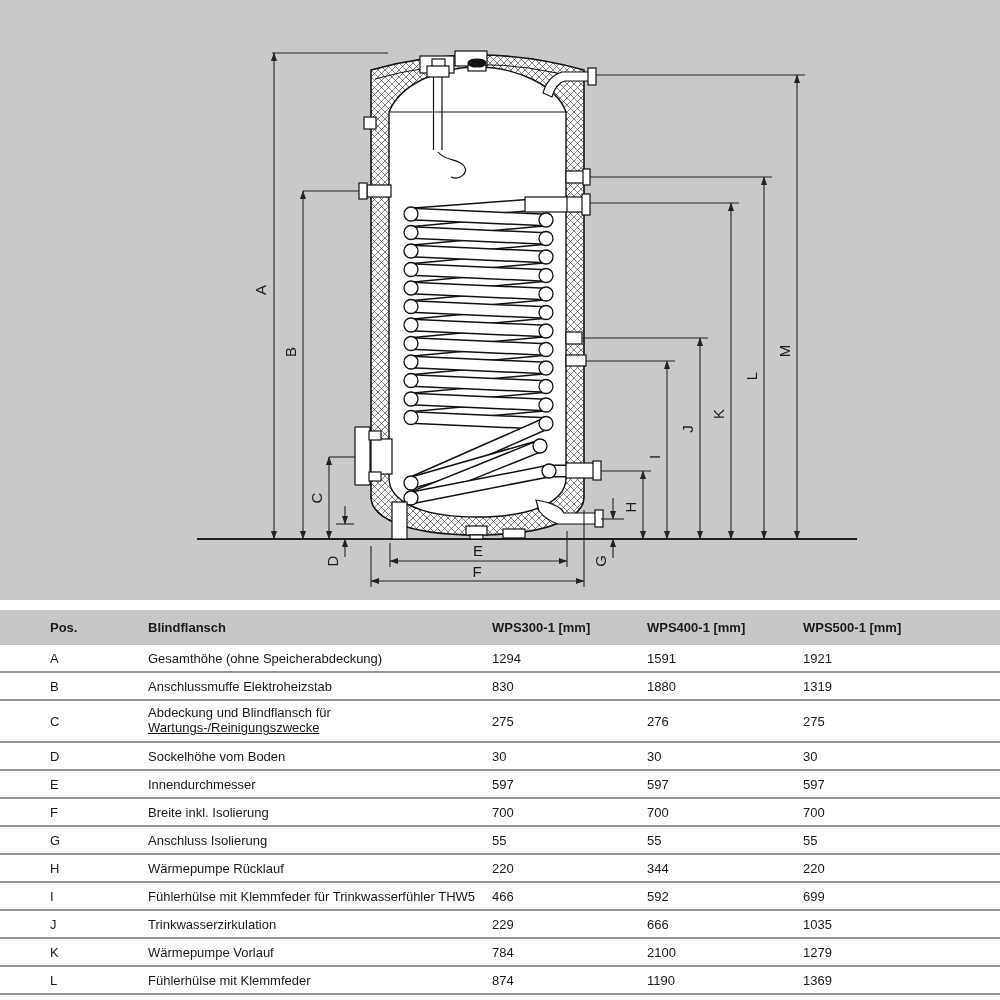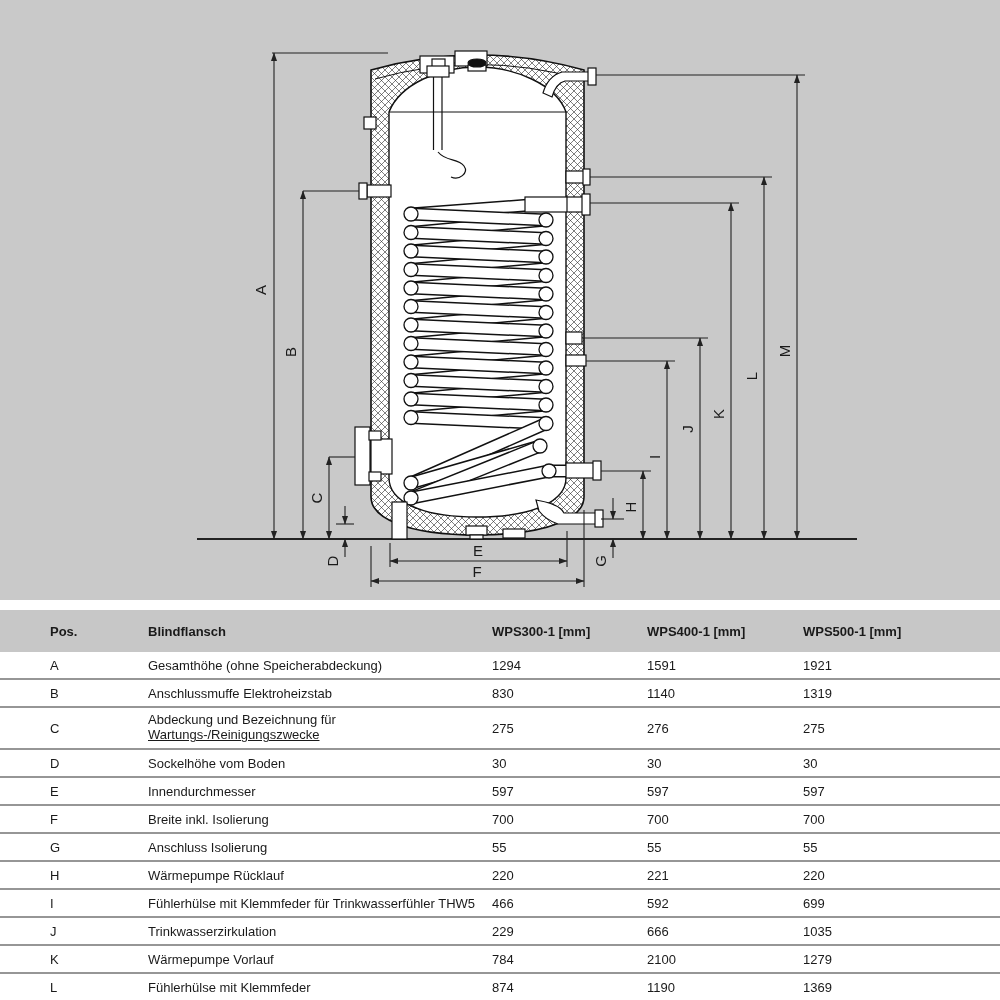--- a/index.html
+++ b/index.html
@@ -7,21 +7,21 @@
   .diagram-wrap{width:1000px;height:600px;background:#c9c9c9;}
   svg text{fill:#1a1a1a;font-family:"Liberation Sans",sans-serif;font-size:15px;}
   
   .spec-table{width:1000px;border-collapse:collapse;table-layout:fixed;margin-top:10px;
               font-size:13px;color:#1a1a1a;}
   .spec-table col.c-pos{width:148px;}
   .spec-table col.c-name{width:344px;}
   .spec-table col.c-v1{width:155px;}
   .spec-table col.c-v2{width:156px;}
   .spec-table col.c-v3{width:197px;}
-  .spec-table th{background:#c7c7c7;font-weight:bold;text-align:left;height:42px;
+  .spec-table th{background:#c7c7c7;font-weight:bold;text-align:left;height:35px;
                  padding:0;vertical-align:middle;}
   .spec-table td{background:#ffffff;border-bottom:2px solid #969696;height:26px;
                  padding:0;vertical-align:middle;}
   .spec-table th:first-child, .spec-table td:first-child{padding-left:50px;}
   .spec-table tr.tall td{height:40px;}
   .name2{line-height:1.25;text-decoration:underline;}
 </style>
 </head>
 <body>
 
@@ -278,28 +278,28 @@
     <td>1921</td>
   </tr>
 
   <tr>
     <td>B</td>
     <td>
       <div>Anschlussmuffe Elektroheizstab</div>
 
     </td>
     <td>830</td>
-    <td>1140</td>
+    <td>1880</td>
     <td>1319</td>
   </tr>
 
   <tr class="tall">
     <td>C</td>
     <td>
-      <div>Abdeckung und Bezeichnung für</div>
+      <div>Abdeckung und Blindflansch für</div>
       <div class="name2">Wartungs-/Reinigungszwecke</div>
     </td>
     <td>275</td>
     <td>276</td>
     <td>275</td>
   </tr>
 
   <tr>
     <td>D</td>
     <td>
@@ -344,21 +344,21 @@
     <td>55</td>
   </tr>
 
   <tr>
     <td>H</td>
     <td>
       <div>Wärmepumpe Rücklauf</div>
 
     </td>
     <td>220</td>
-    <td>221</td>
+    <td>344</td>
     <td>220</td>
   </tr>
 
   <tr>
     <td>I</td>
     <td>
       <div>Fühlerhülse mit Klemmfeder für Trinkwasserfühler THW5</div>
 
     </td>
     <td>466</td>

